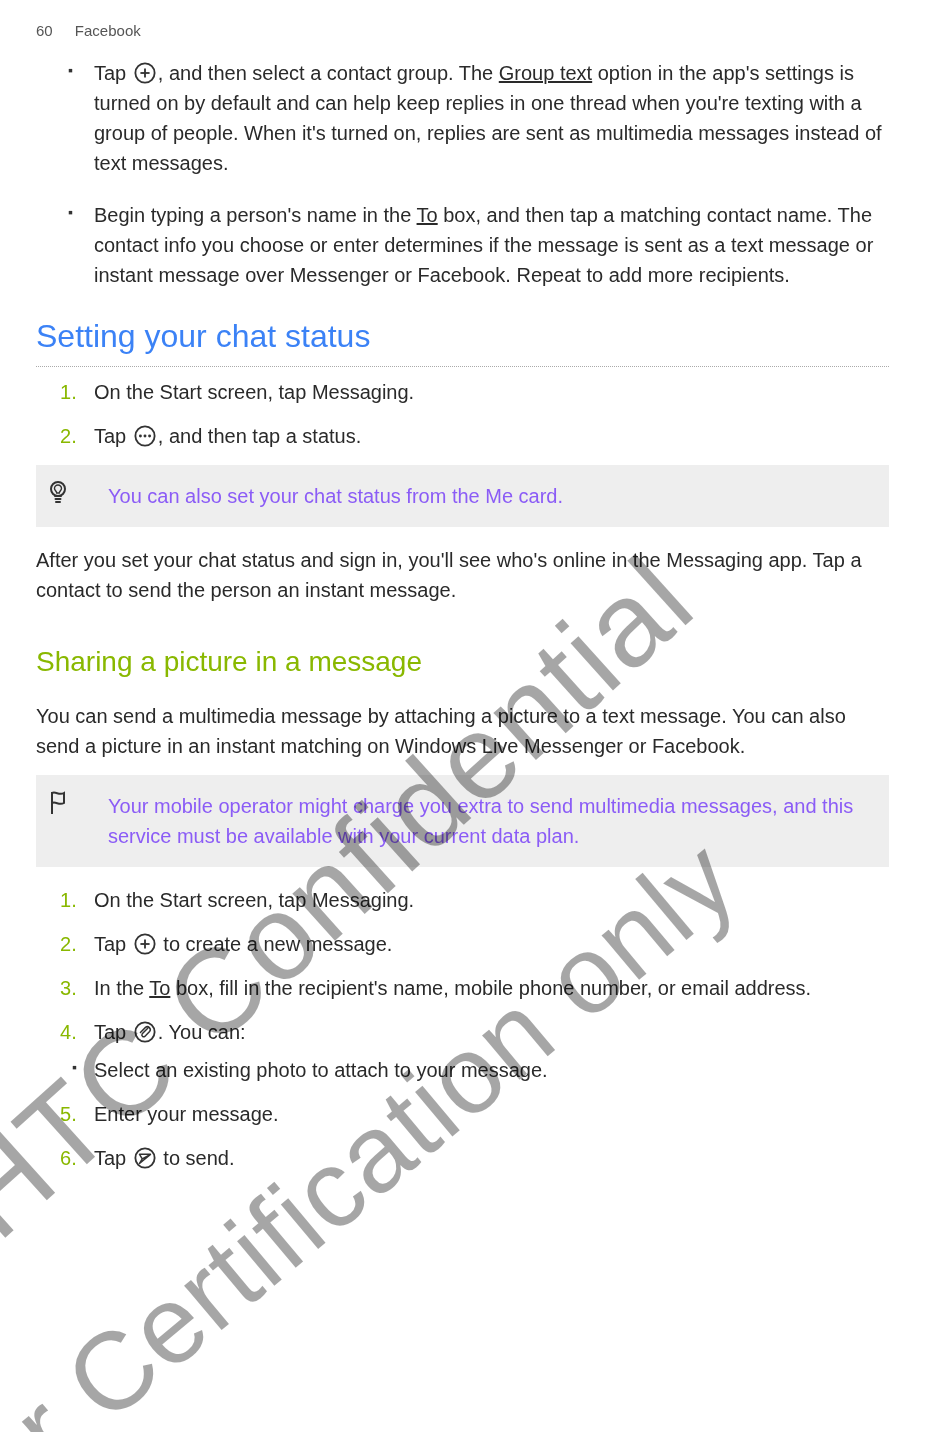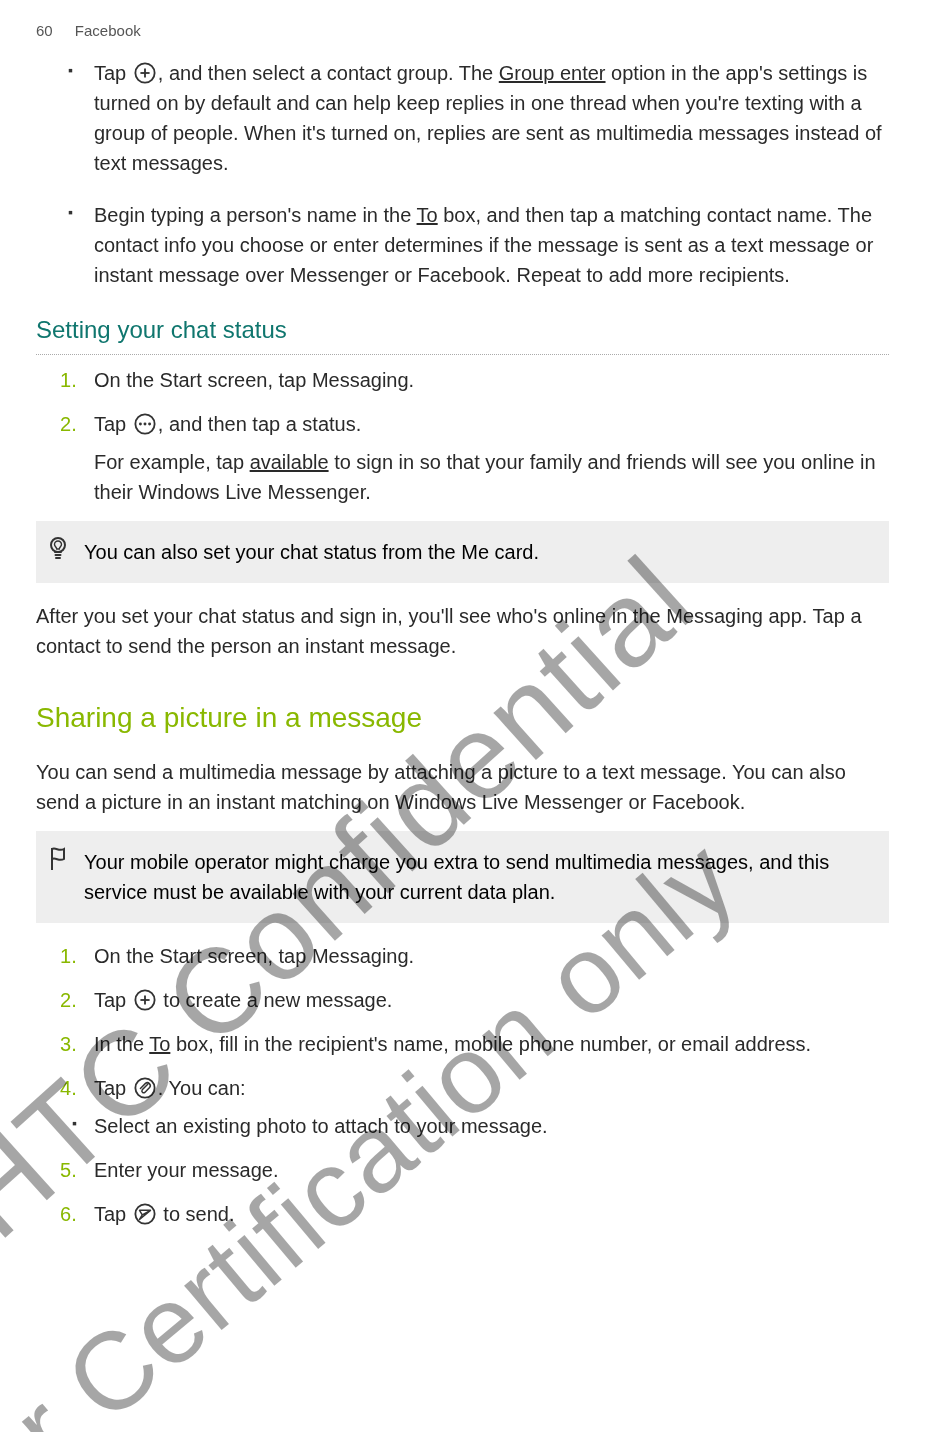--- a/index.html
+++ b/index.html
@@ -36,22 +36,22 @@
     color: #333;
   }
   .inline-icon {
     display: inline-block;
     width: 22px; height: 22px;
     vertical-align: -4px;
     margin: 0 2px;
   }
   .inline-icon svg { width: 100%; height: 100%; display: block; }
   .section-title {
-    color: #0f766e;
-    font-size: 24px;
+    color: #3b82f6;
+    font-size: 32px;
     font-weight: 400;
     margin: 10px 0 6px 0;
   }
   .section-title-large {
     color: #89b800;
     font-size: 28px;
     font-weight: 400;
     margin: 36px 0 18px 0;
   }
   .dotted-rule {
@@ -73,24 +73,24 @@
     position: absolute;
     left: -34px;
     top: 0;
     color: #89b800;
     font-weight: 400;
     font-size: 20px;
   }
   ol.steps > li .step-body { margin-top: 8px; }
   .callout {
     background: #eeeeee;
-    padding: 16px 18px 16px 48px;
+    padding: 16px 18px 16px 72px;
     margin: 12px 0 18px 0;
     position: relative;
-    color: #000000;
+    color: #8b5cf6;
   }
   .callout .callout-icon {
     position: absolute;
     left: 10px; top: 14px;
     width: 24px; height: 28px;
   }
   .callout .callout-icon svg { width: 100%; height: 100%; }
   .u { text-decoration: underline; }
   .para { margin: 14px 0; }
   .sub-bullets { list-style: none; margin-top: 8px; }
@@ -164,32 +164,32 @@
 
 <div class="page-header">
   <span class="page-num">60</span>
   <span>Facebook</span>
 </div>
 
 <div class="content">
   <ul class="bullets" id="top-bullets">
       <li>Tap <span class="inline-icon"><svg>
             <use href="#ico-plus"></use>
-          </svg></span>, and then select a contact group. The <span class="u">Group enter</span> option in the app's settings is turned on by default and can help keep replies in one thread when you're texting with a group of people. When it's turned on, replies are sent as multimedia messages instead of text messages.</li>
+          </svg></span>, and then select a contact group. The <span class="u">Group text</span> option in the app's settings is turned on by default and can help keep replies in one thread when you're texting with a group of people. When it's turned on, replies are sent as multimedia messages instead of text messages.</li>
       <li>Begin typing a person's name in the <span class="u">To</span> box, and then tap a matching contact name. The contact info you choose or enter determines if the message is sent as a text message or instant message over Messenger or Facebook. Repeat to add more recipients.</li>
     </ul>
 
   <h2 class="section-title">Setting your chat status</h2>
   <div class="dotted-rule"></div>
 
   <ol class="steps" id="chat-steps">
       <li>On the Start screen, tap Messaging.</li>
       <li>Tap <span class="inline-icon"><svg>
             <use href="#ico-dots"></use>
-          </svg></span>, and then tap a status.<div class="step-body">For example, tap <span class="u">available</span> to sign in so that your family and friends will see you online in their Windows Live Messenger.</div></li>
+          </svg></span>, and then tap a status.</li>
     </ol>
 
   <div class="callout">
     <span class="callout-icon"><svg>
           <use href="#ico-tip"></use>
         </svg></span>
     <span>You can also set your chat status from the Me card.</span>
   </div>
 
   <p class="para">After you set your chat status and sign in, you'll see who's online in the Messaging app. Tap a contact to send the person an instant message.</p>

